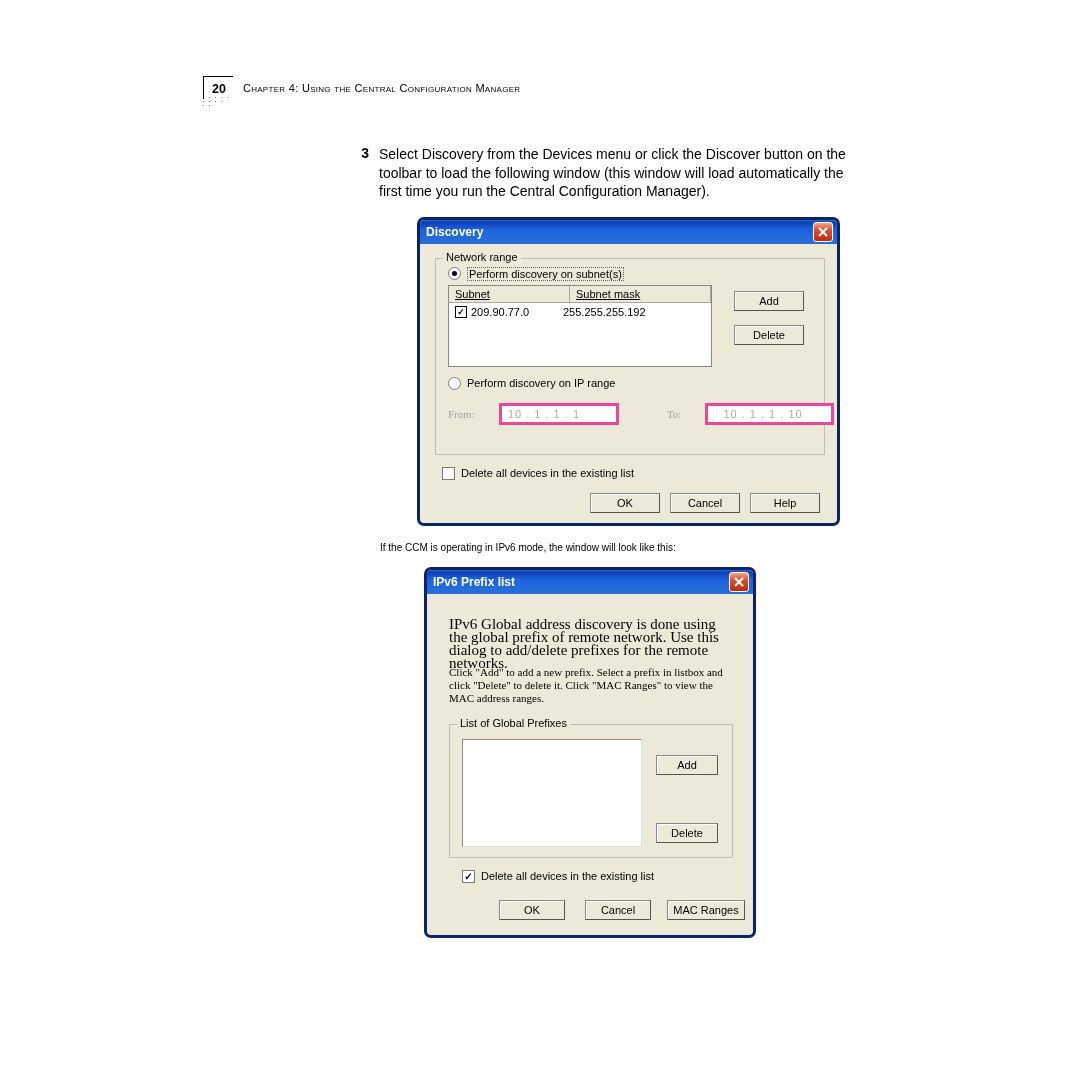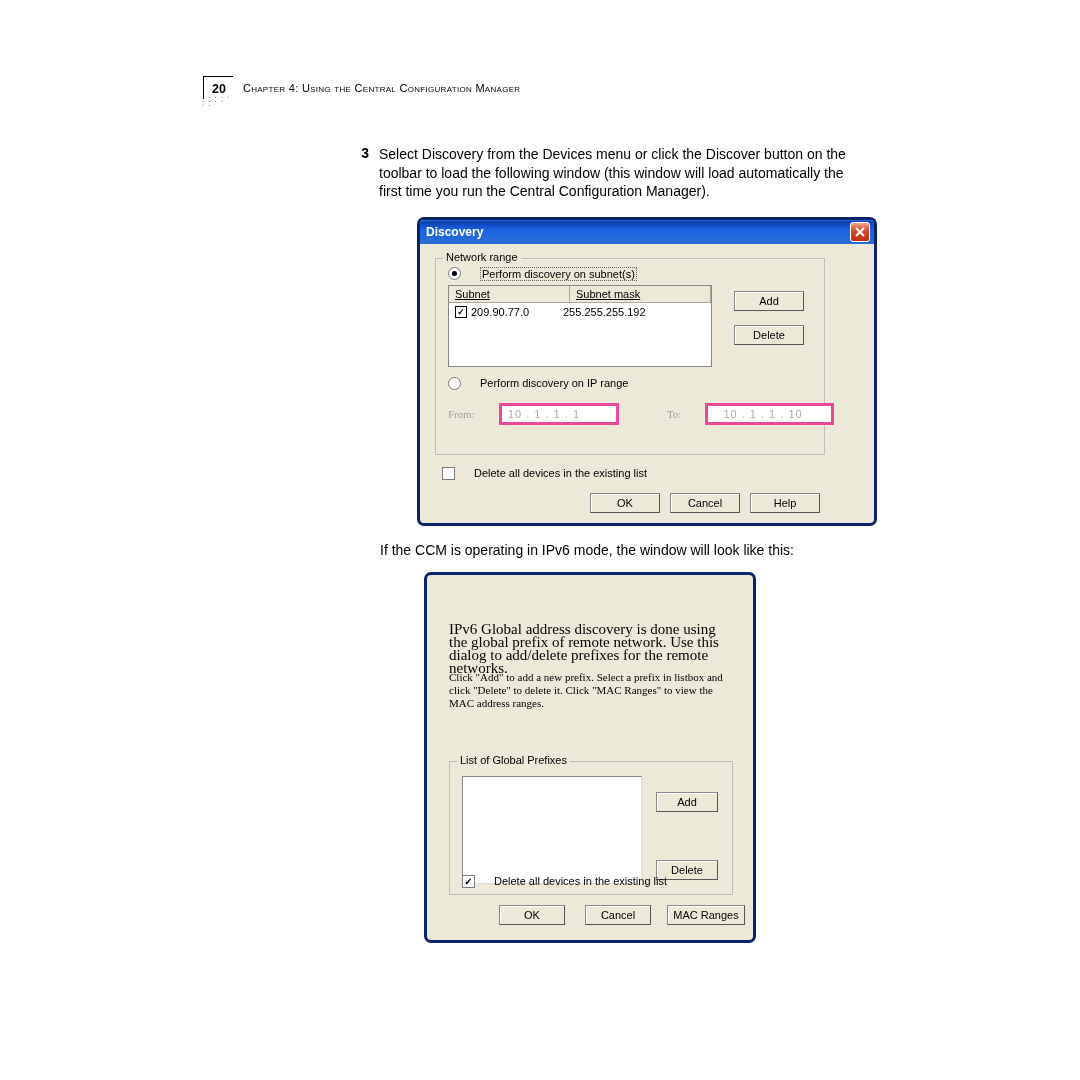--- a/index.html
+++ b/index.html
@@ -70,21 +70,21 @@
   position: relative;
   background: #ece9d8;
   border: 3px solid #0a246a;
   border-radius: 7px;
   overflow: hidden;
   box-sizing: border-box;
 }
 .dialog1 {
   margin-left: 417px;
   margin-top: 16px;
-  width: 460px;
+  width: 423px;
   height: 309px;
 }
 .dialog2 {
   margin-left: 424px;
   margin-top: 14px;
   width: 332px;
   height: 371px;
 }
 .titlebar {
   background: linear-gradient(to bottom, #2a6fd4 0%, #0b3eb0 8%, #1d62e0 40%, #2a6fd4 100%);
@@ -121,21 +121,21 @@
   top: -8px;
   left: 7px;
   background: #ece9d8;
   padding: 0 3px;
   font-size: 11px;
   font-family: Tahoma, sans-serif;
 }
 .radio-row, .check-row {
   display: flex;
   align-items: center;
-  gap: 19px;
+  gap: 6px;
   font-size: 11px;
   font-family: Tahoma, sans-serif;
 }
 .radio-dot {
   width: 11px; height: 11px;
   border: 1px solid #7b7b7b;
   border-radius: 50%;
   background: #fff;
   display: flex; align-items: center; justify-content: center;
   flex-shrink: 0;
@@ -205,21 +205,21 @@
 .disabled { color: #a0a0a0; }
 .listbox {
   background: #fff;
   border: 1px solid #888;
   border-right-color: #ddd;
   border-bottom-color: #ddd;
 }
 .after-dialog-text {
   margin-left: 380px;
   margin-top: 16px;
-  font-size: 14px;
+  font-size: 10px;
   width: 478px;
 }
 </style>
 </head>
 <body>
 
 <div class="page">
 
   <div class="header-row">
     <div class="page-num-box">20</div>
@@ -286,25 +286,33 @@
     </div>
 
     <div class="btn" style="position:absolute; left:170px; top:273px; width:70px;">OK</div>
     <div class="btn" style="position:absolute; left:250px; top:273px; width:70px;">Cancel</div>
     <div class="btn" style="position:absolute; left:330px; top:273px; width:70px;">Help</div>
   </div>
 
   <div class="after-dialog-text">If the CCM is operating in IPv6 mode, the window will look like this:</div>
 
   <div class="dialog dialog2">
+    <div class="titlebar">
+      <span class="titlebar-text">IPv6 Prefix list</span>
+      <div class="close-btn">
+        <svg viewBox="0 0 10 10">
+            <path d="M1 1 L9 9 M9 1 L1 9" stroke="#fff" stroke-width="2"></path>
+          </svg>
+      </div>
+    </div>
 
     <div style="position:absolute; left:22px; top:48px; width:282px; font-size:15px; font-family:Tahoma; line-height:13px;">IPv6 Global address discovery is done using the global prefix of remote network. Use this dialog to add/delete prefixes  for the remote networks.</div>
     <div style="position:absolute; left:22px; top:96px; width:282px; font-size:11px; font-family:Tahoma; line-height:13px;">Click "Add" to add a new prefix. Select a prefix in listbox and click "Delete" to delete it. Click "MAC Ranges" to view the MAC address ranges.</div>
 
-    <div class="groupbox" style="left:22px; top:154px; width:282px; height:132px;margin-top:32px;">
+    <div class="groupbox" style="left:22px; top:154px; width:282px; height:132px;">
       <div class="groupbox-label">List of Global Prefixes</div>
       <div class="listbox" style="position:absolute; left:12px; top:14px; width:178px; height:106px;"></div>
       <div class="btn" style="position:absolute; left:206px; top:30px; width:62px;">Add</div>
       <div class="btn" style="position:absolute; left:206px; top:98px; width:62px;">Delete</div>
     </div>
 
     <div class="check-row" style="position:absolute; left:35px; top:300px;">
       <div class="checkbox">✓</div>
       <span>Delete all devices in the existing list</span>
     </div>

